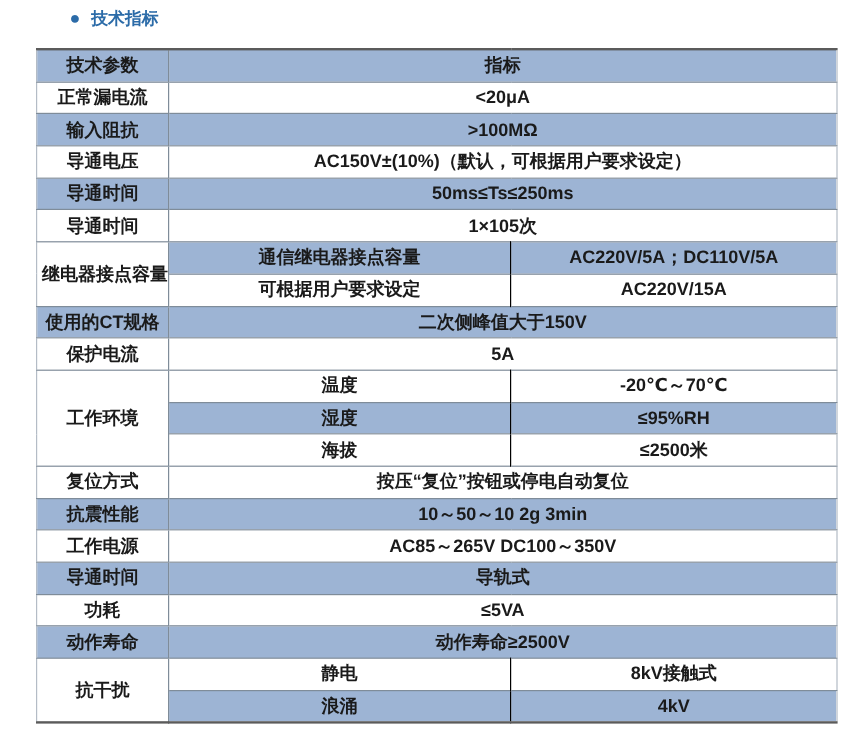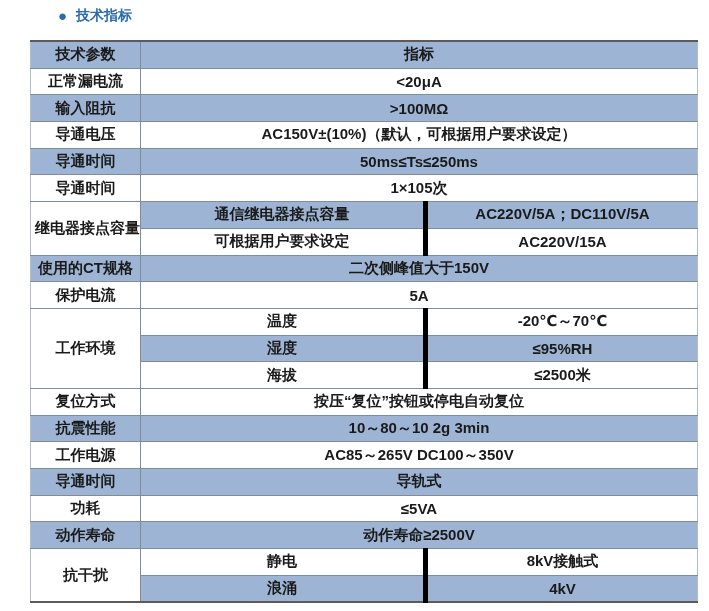--- a/index.html
+++ b/index.html
@@ -52,21 +52,21 @@
     text-align: center;
     vertical-align: middle;
     font-size: 15px;
     font-weight: bold;
     border-top: 1px solid #7f8c99;
     background: #ffffff;
     white-space: nowrap;
     overflow: hidden;
   }
   table.spec td.label-cell { border-right: 1px solid #7f8c99; }
-  table.spec td.sub-cell   { border-right: 5px solid #000000; }
+  table.spec td.sub-cell   { border-right: 1px solid #000000; }
   table.spec tr.row-blue td { background: #9db4d4; }
   table.spec td.merged { background: #ffffff !important; }
 </style>
 </head>
 <body>
 
 <div class="page">
 
   <div class="title-line">
     <span class="bullet">●</span>
@@ -133,21 +133,21 @@
         <tr class="row-white">
           <td class="sub-cell">海拔</td>
           <td>≤2500米</td>
         </tr>
         <tr class="row-white">
           <td class="label-cell">复位方式</td>
           <td colspan="2">按压“复位”按钮或停电自动复位</td>
         </tr>
         <tr class="row-blue">
           <td class="label-cell">抗震性能</td>
-          <td colspan="2">10～80～10 2g 3min</td>
+          <td colspan="2">10～50～10 2g 3min</td>
         </tr>
         <tr class="row-white">
           <td class="label-cell">工作电源</td>
           <td colspan="2">AC85～265V DC100～350V</td>
         </tr>
         <tr class="row-blue">
           <td class="label-cell">导通时间</td>
           <td colspan="2">导轨式</td>
         </tr>
         <tr class="row-white">

